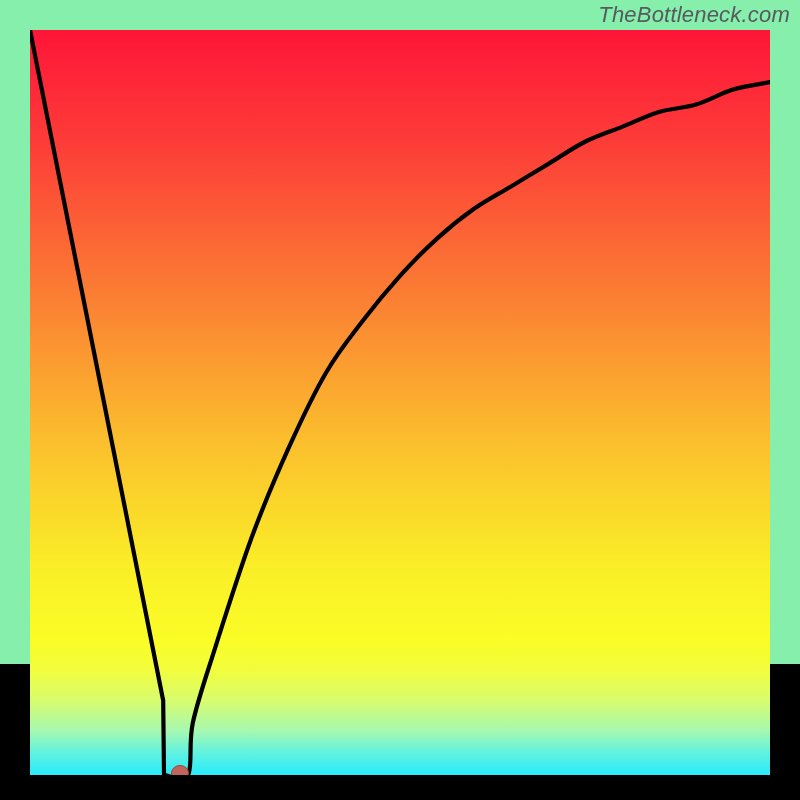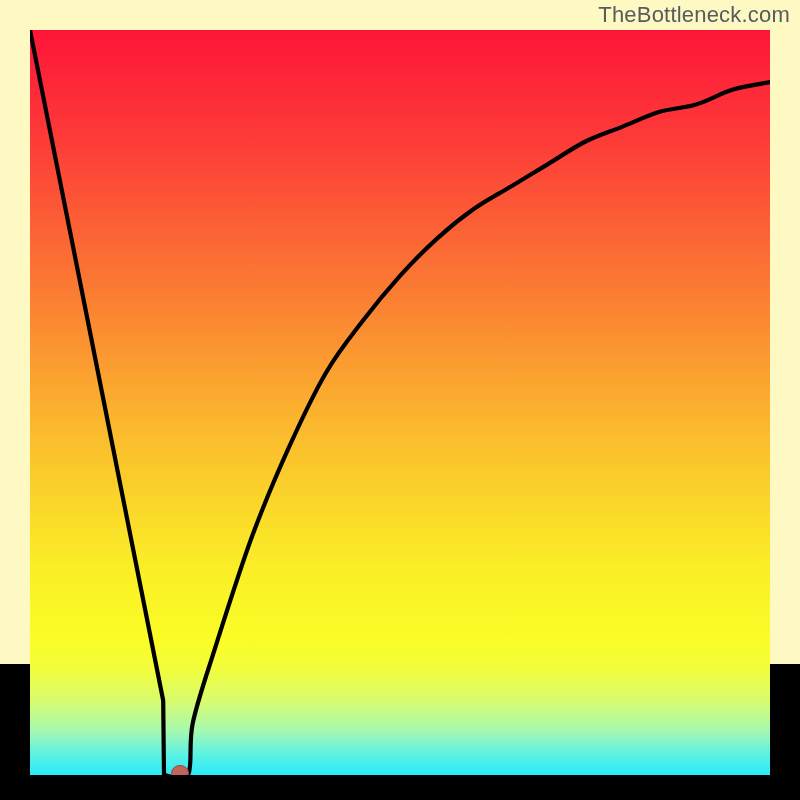--- a/index.html
+++ b/index.html
@@ -8,21 +8,22 @@
     width: 800px;
     height: 800px;
     background: #000;
     overflow: hidden;
     font-family: Arial, Helvetica, sans-serif;
   }
   .frame {
     position: relative;
     width: 800px;
     height: 664px;
-    background: #fef9c3;
+    background: #86efac;
+    font-style: italic;
   }
   .watermark {
     position: absolute;
     top: 2px;
     right: 10px;
     font-size: 22px;
     font-weight: 500;
     color: #555b5f;
     letter-spacing: 0.2px;
     z-index: 10;

